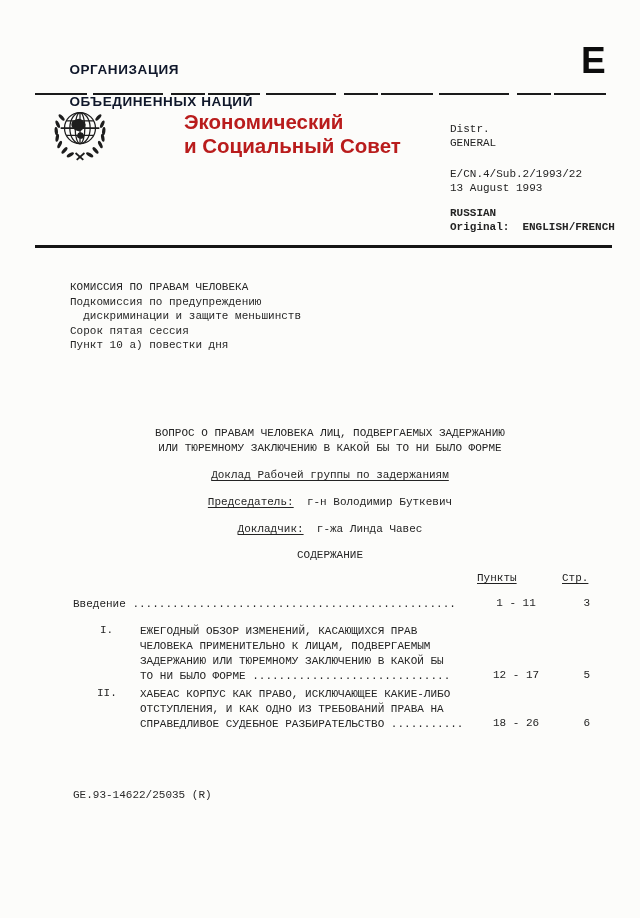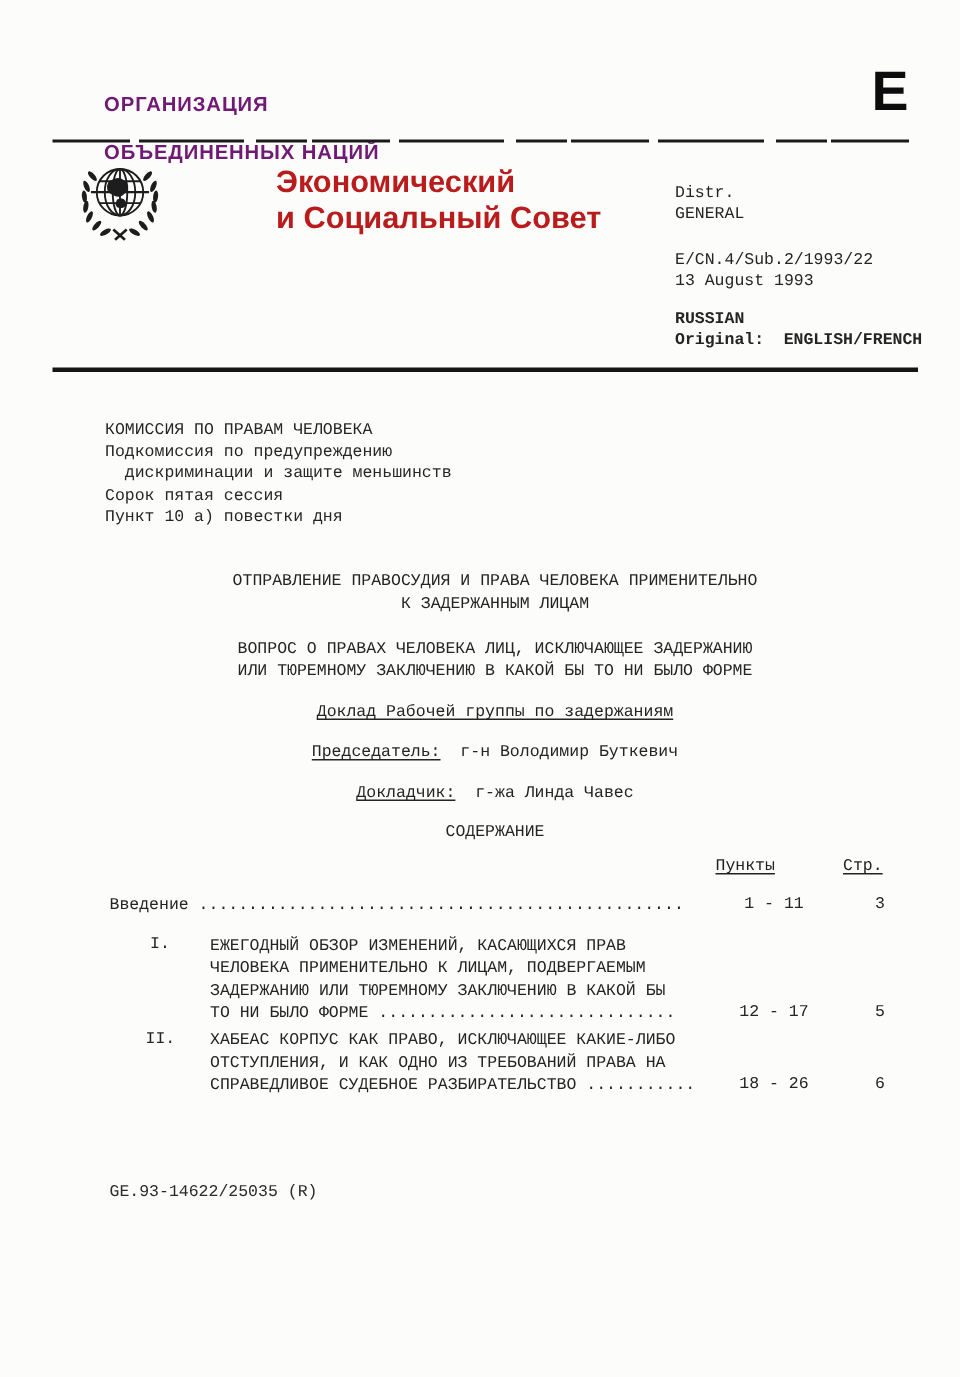--- a/index.html
+++ b/index.html
@@ -5,21 +5,21 @@
   html,body{margin:0;padding:0;background:#e8e8e6;}
   .page{
     position:relative;width:640px;height:918px;margin:0 auto;
     background:#fcfcfa;color:#222;overflow:hidden;
     font-family:"Liberation Mono","DejaVu Sans Mono",monospace;
     font-size:11px;
   }
   .abs{position:absolute;}
   .sans{font-family:"Liberation Sans","DejaVu Sans",sans-serif;}
   .pre{white-space:pre-wrap;}
-  .org{font-weight:bold;font-size:13.5px;letter-spacing:.6px;line-height:16px;color:#701a75;}
+  .org{font-weight:bold;font-size:13.5px;letter-spacing:.6px;line-height:16px;color:#0f172a;}
   .big-e{font-weight:bold;font-size:37px;color:#0d0d0d;line-height:1;}
   .council{font-weight:bold;font-size:20.5px;line-height:24px;color:#b91c1c;margin-left:34px;}
   .rule-broken{
     height:2px;
     background:repeating-linear-gradient(90deg,#1a1a1a 0 52px,transparent 52px 58px,#1a1a1a 58px 128px,transparent 128px 136px,#1a1a1a 136px 170px,transparent 170px 173px);
   }
   .rule-thick{height:3px;background:#151515;}
   .mono-block{line-height:13.5px;color:#242424;margin-left:20px;}
   .committee{line-height:14.5px;color:#262626;}
   .center-col{left:60px;width:540px;text-align:center;color:#242424;}
@@ -103,24 +103,22 @@
   </div>
 
   <div class="abs rule-thick" style="left:35px;top:245px;width:577px;"></div>
 
   <div class="abs committee pre" style="left:70px;top:280px;">КОМИССИЯ ПО ПРАВАМ ЧЕЛОВЕКА
 Подкомиссия по предупреждению
   дискриминации и защите меньшинств
 Сорок пятая сессия
 Пункт 10 а) повестки дня</div>
 
-  <div class="abs center-col tline pre" style="top:381px;">ОТПРАВЛЕНИЕ ПРАВОСУДИЯ И ПРАВА ЧЕЛОВЕКА ПРИМЕНИТЕЛЬНО
-К ЗАДЕРЖАННЫМ ЛИЦАМ</div>
 
-  <div class="abs center-col tline pre" style="top:426px;">ВОПРОС О ПРАВАХ ЧЕЛОВЕКА ЛИЦ, ИСКЛЮЧАЮЩЕЕ ЗАДЕРЖАНИЮ
+  <div class="abs center-col tline pre" style="top:426px;">ВОПРОС О ПРАВАМ ЧЕЛОВЕКА ЛИЦ, ПОДВЕРГАЕМЫХ ЗАДЕРЖАНИЮ
 ИЛИ ТЮРЕМНОМУ ЗАКЛЮЧЕНИЮ В КАКОЙ БЫ ТО НИ БЫЛО ФОРМЕ</div>
 
   <div class="abs center-col tline" style="top:468px;">
     <span class="u">Доклад Рабочей группы по задержаниям</span>
   </div>
 
   <div class="abs center-col tline" style="top:495px;">
     <span class="u">Председатель:</span><span>&nbsp;&nbsp;</span><span>г-н Володимир Буткевич</span>
   </div>
 

